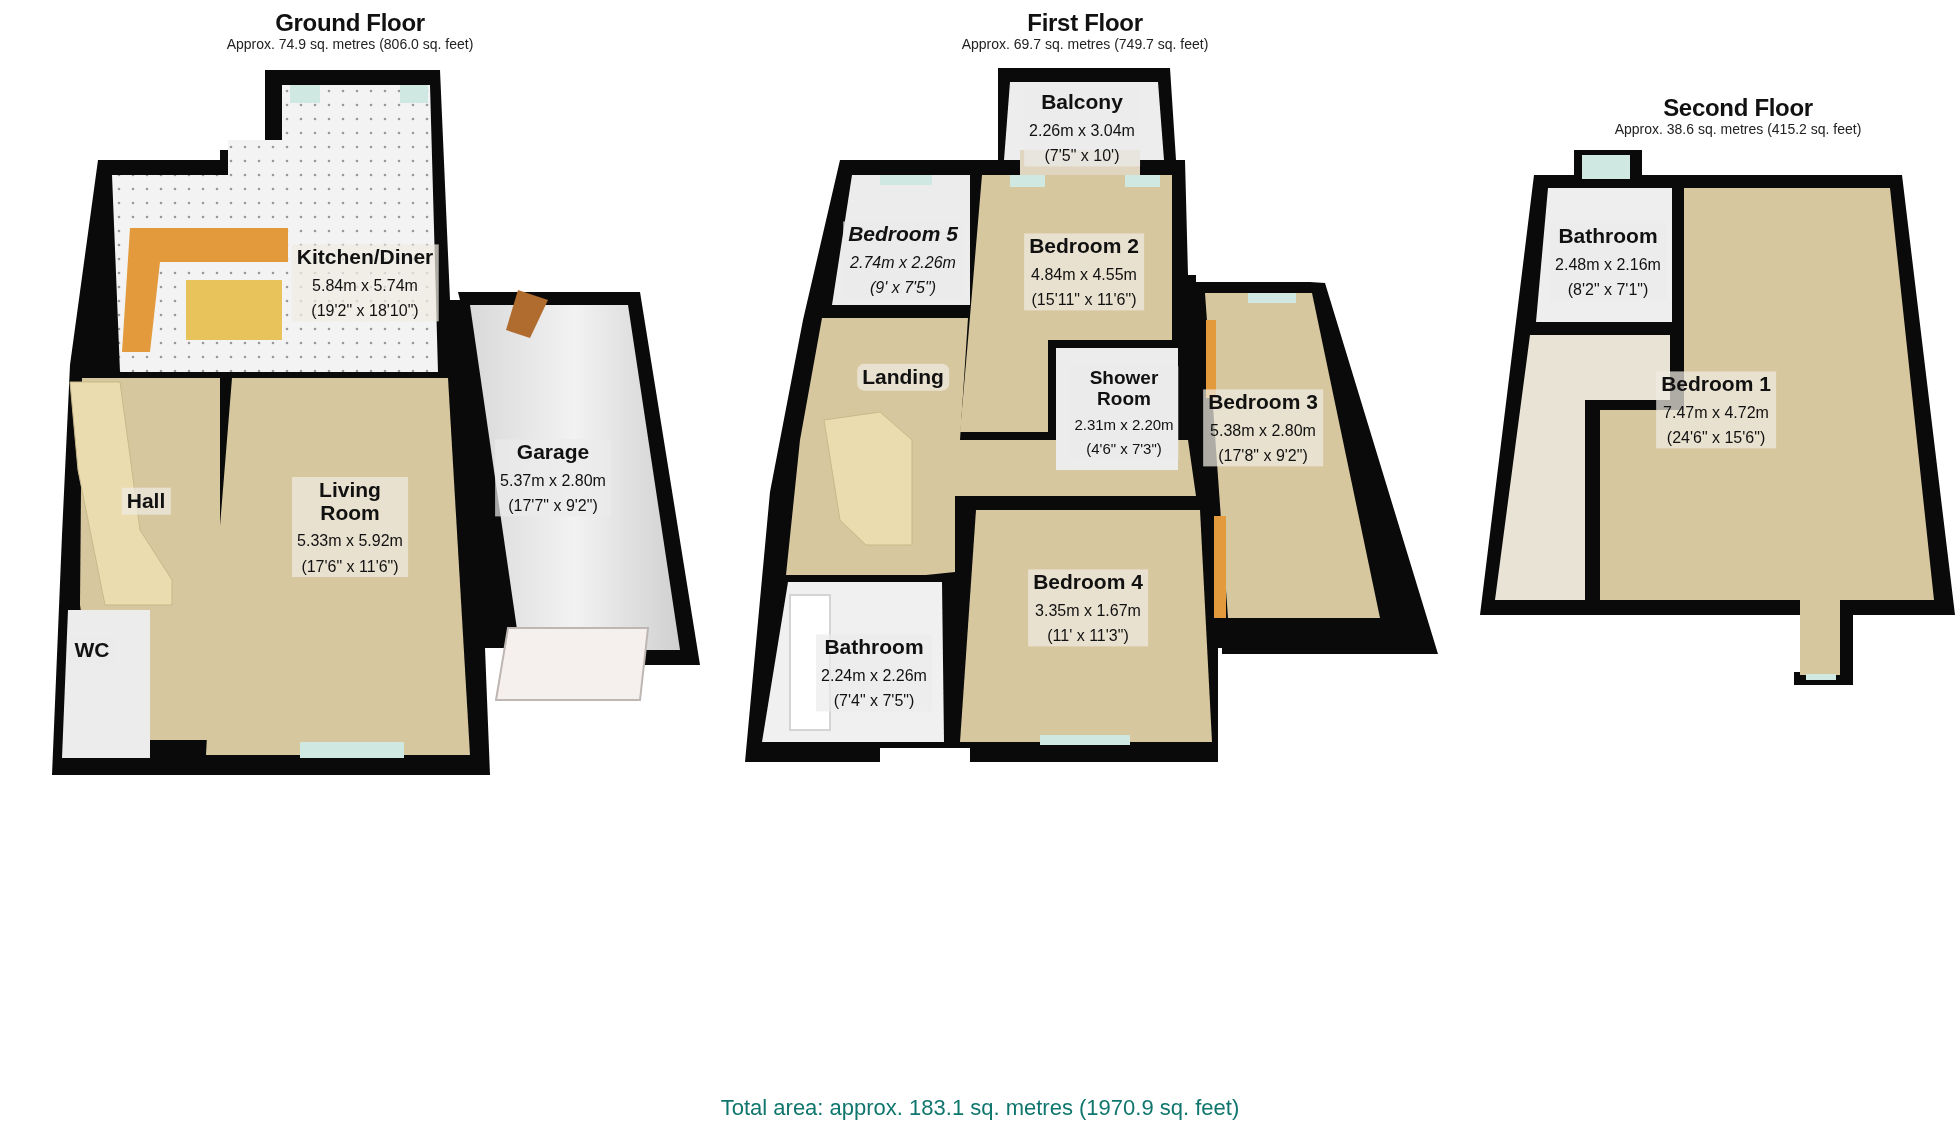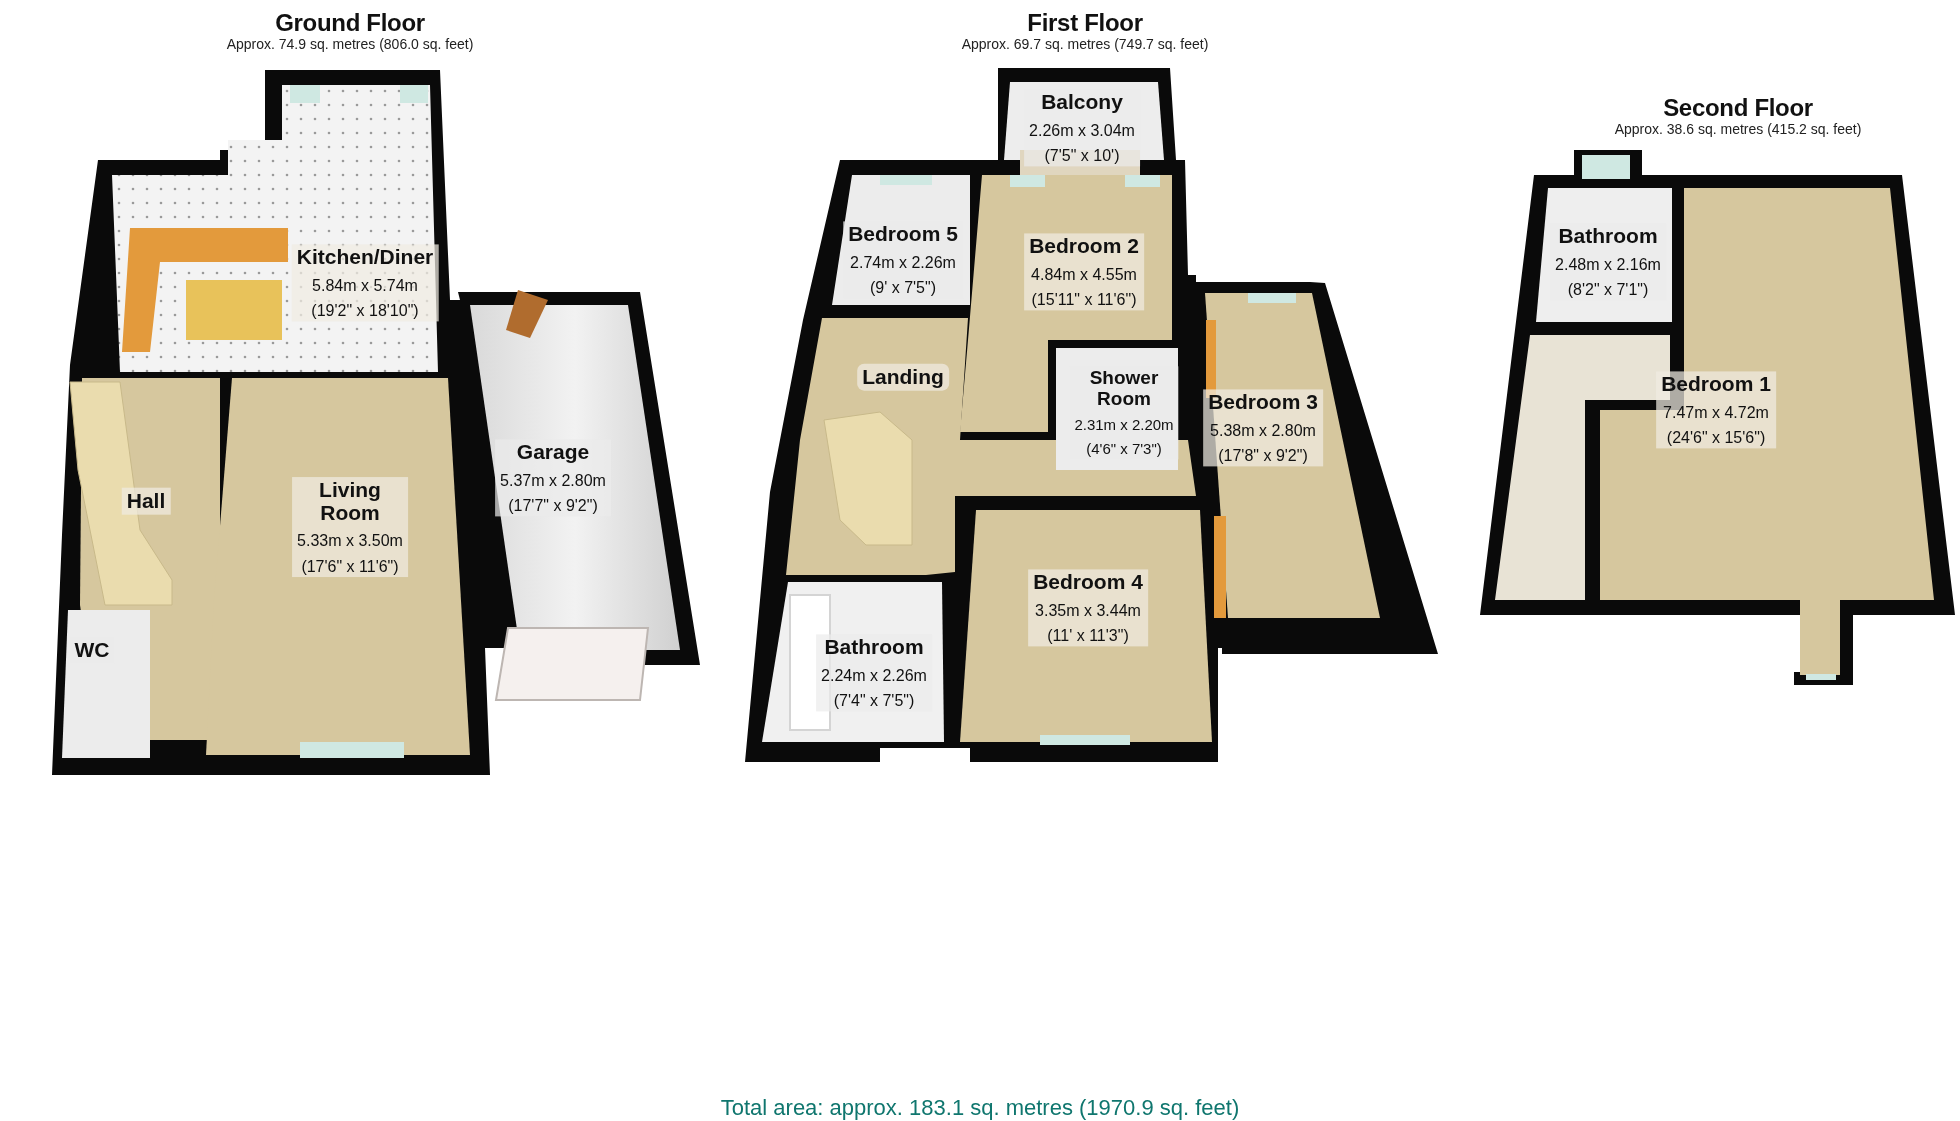--- a/index.html
+++ b/index.html
@@ -120,38 +120,38 @@
 <div class="label" style="left:365px; top:283px;">
   <div class="room">Kitchen/Diner</div>
   <div class="dim">5.84m x 5.74m</div>
   <div class="dim">(19'2" x 18'10")</div>
 </div>
 <div class="label" style="left:146px; top:501px;">
   <div class="room">Hall</div>
 </div>
 <div class="label" style="left:350px; top:527px;">
   <div class="room" style="white-space:normal; width:90px; margin:0 auto;">Living Room</div>
-  <div class="dim">5.33m x 3.50m</div>
+  <div class="dim">5.33m x 5.92m</div>
   <div class="dim">(17'6" x 11'6")</div>
 </div>
 <div class="label onwhite" style="left:553px; top:478px;">
   <div class="room">Garage</div>
   <div class="dim">5.37m x 2.80m</div>
   <div class="dim">(17'7" x 9'2")</div>
 </div>
 <div class="label onwhite" style="left:92px; top:650px;">
   <div class="room">WC</div>
 </div>
 
 <div class="label onwhite" style="left:1082px; top:128px;">
   <div class="room">Balcony</div>
   <div class="dim">2.26m x 3.04m</div>
   <div class="dim">(7'5" x 10')</div>
 </div>
-<div class="label onwhite" style="left:903px; top:260px;">
+<div class="label onwhite" style="left:903px; top:260px;font-style:italic;">
   <div class="room">Bedroom 5</div>
   <div class="dim">2.74m x 2.26m</div>
   <div class="dim">(9' x 7'5")</div>
 </div>
 <div class="label" style="left:1084px; top:272px;">
   <div class="room">Bedroom 2</div>
   <div class="dim">4.84m x 4.55m</div>
   <div class="dim">(15'11" x 11'6")</div>
 </div>
 <div class="label" style="left:903px; top:377px;border-radius:7px;">
@@ -162,21 +162,21 @@
   <div class="dim" style="font-size:15px;">2.31m x 2.20m</div>
   <div class="dim" style="font-size:15px;">(4'6" x 7'3")</div>
 </div>
 <div class="label" style="left:1263px; top:428px;">
   <div class="room">Bedroom 3</div>
   <div class="dim">5.38m x 2.80m</div>
   <div class="dim">(17'8" x 9'2")</div>
 </div>
 <div class="label" style="left:1088px; top:608px;">
   <div class="room">Bedroom 4</div>
-  <div class="dim">3.35m x 3.44m</div>
+  <div class="dim">3.35m x 1.67m</div>
   <div class="dim">(11' x 11'3")</div>
 </div>
 <div class="label onwhite" style="left:874px; top:673px;">
   <div class="room">Bathroom</div>
   <div class="dim">2.24m x 2.26m</div>
   <div class="dim">(7'4" x 7'5")</div>
 </div>
 
 <div class="label onwhite" style="left:1608px; top:262px;">
   <div class="room">Bathroom</div>

